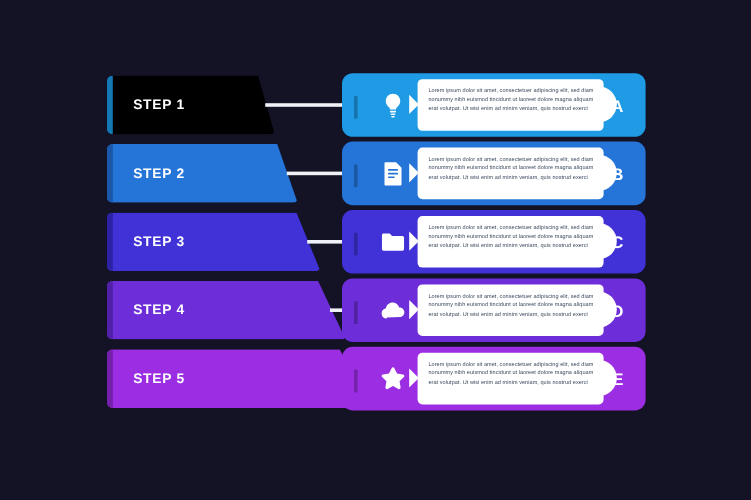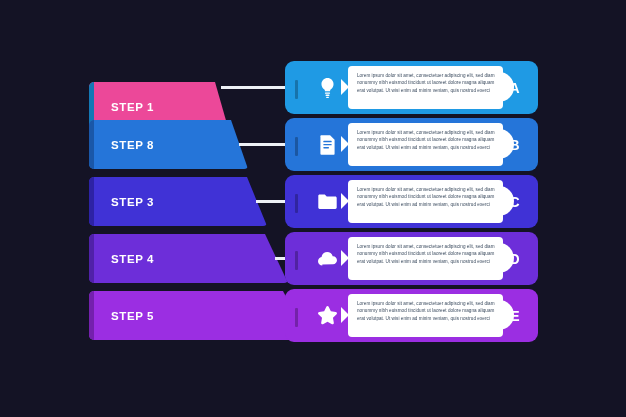--- a/index.html
+++ b/index.html
@@ -160,21 +160,21 @@
     font-size: 14px;
     font-weight: bold;
     letter-spacing: 0.5px;
   }
 </style>
 </head>
 <body style="background: rgb(20, 19, 37);">
 
 <div id="infographic">
     <div class="row" style="top: 59px;">
-      <div class="step-chip" style="left: 89px; width: 140px; background: #ec4899; clip-path: polygon(0px 0px, 126px 0px, 140px 100%, 0px 100%); margin-top: 19px;">
+      <div class="step-chip" style="left: 89px; width: 140px; background: #000000; clip-path: polygon(0px 0px, 126px 0px, 140px 100%, 0px 100%);">
         <div class="edge" style="background: rgb(20, 120, 181);"></div>
         <div class="step-label">STEP 1</div>
       </div>
       <div class="connector" style="left: 221px; width: 84px;"></div>
       <div class="panel" style="background: rgb(31, 154, 228);">
         <div class="connector-tick" style="left: 10px;"></div>
         <div class="icon-box">
           <svg viewBox="0 0 24 24">
             <path d="M12 2.2c-3.5 0-6.3 2.8-6.3 6.3 0 2.3 1.2 4.2 2.8 5.4.5.4.8 1 .8 1.6v.4h5.4v-.4c0-.6.3-1.2.8-1.6 1.6-1.2 2.8-3.1 2.8-5.4 0-3.5-2.8-6.3-6.3-6.3z"></path>
             <rect x="9.3" y="17.1" width="5.4" height="1.5" rx="0.7"></rect>
@@ -186,21 +186,21 @@
           <div class="notch"></div>
           <div class="bulge"></div>
           <div class="body-text">Lorem ipsum dolor sit amet, consectetuer adipiscing elit, sed diam nonummy nibh euismod tincidunt ut laoreet dolore magna aliquam erat volutpat. Ut wisi enim ad minim veniam, quis nostrud exerci</div>
         </div>
         <div class="letter">A</div>
       </div>
     </div>
     <div class="row" style="top: 116px;">
       <div class="step-chip" style="left: 89px; width: 159px; background: rgb(37, 117, 217); clip-path: polygon(0px 0px, 142px 0px, 159px 100%, 0px 100%);">
         <div class="edge" style="background: rgb(26, 87, 168);"></div>
-        <div class="step-label">STEP 8</div>
+        <div class="step-label">STEP 2</div>
       </div>
       <div class="connector" style="left: 239px; width: 66px;"></div>
       <div class="panel" style="background: rgb(37, 117, 217);">
         <div class="connector-tick" style="left: 10px;"></div>
         <div class="icon-box">
           <svg viewBox="0 0 24 24">
             <path d="M5.6 2.4h9.1l4.7 4.7v14.5c0 .6-.5 1-1 1H5.6c-.6 0-1-.4-1-1V3.4c0-.5.4-1 1-1z"></path>
             <rect x="7.6" y="8.2" width="8.8" height="1.5" rx="0.7" fill="#2575d9"></rect>
             <rect x="7.6" y="11.4" width="8.8" height="1.5" rx="0.7" fill="#2575d9"></rect>
             <rect x="7.6" y="14.6" width="6" height="1.5" rx="0.7" fill="#2575d9"></rect>

